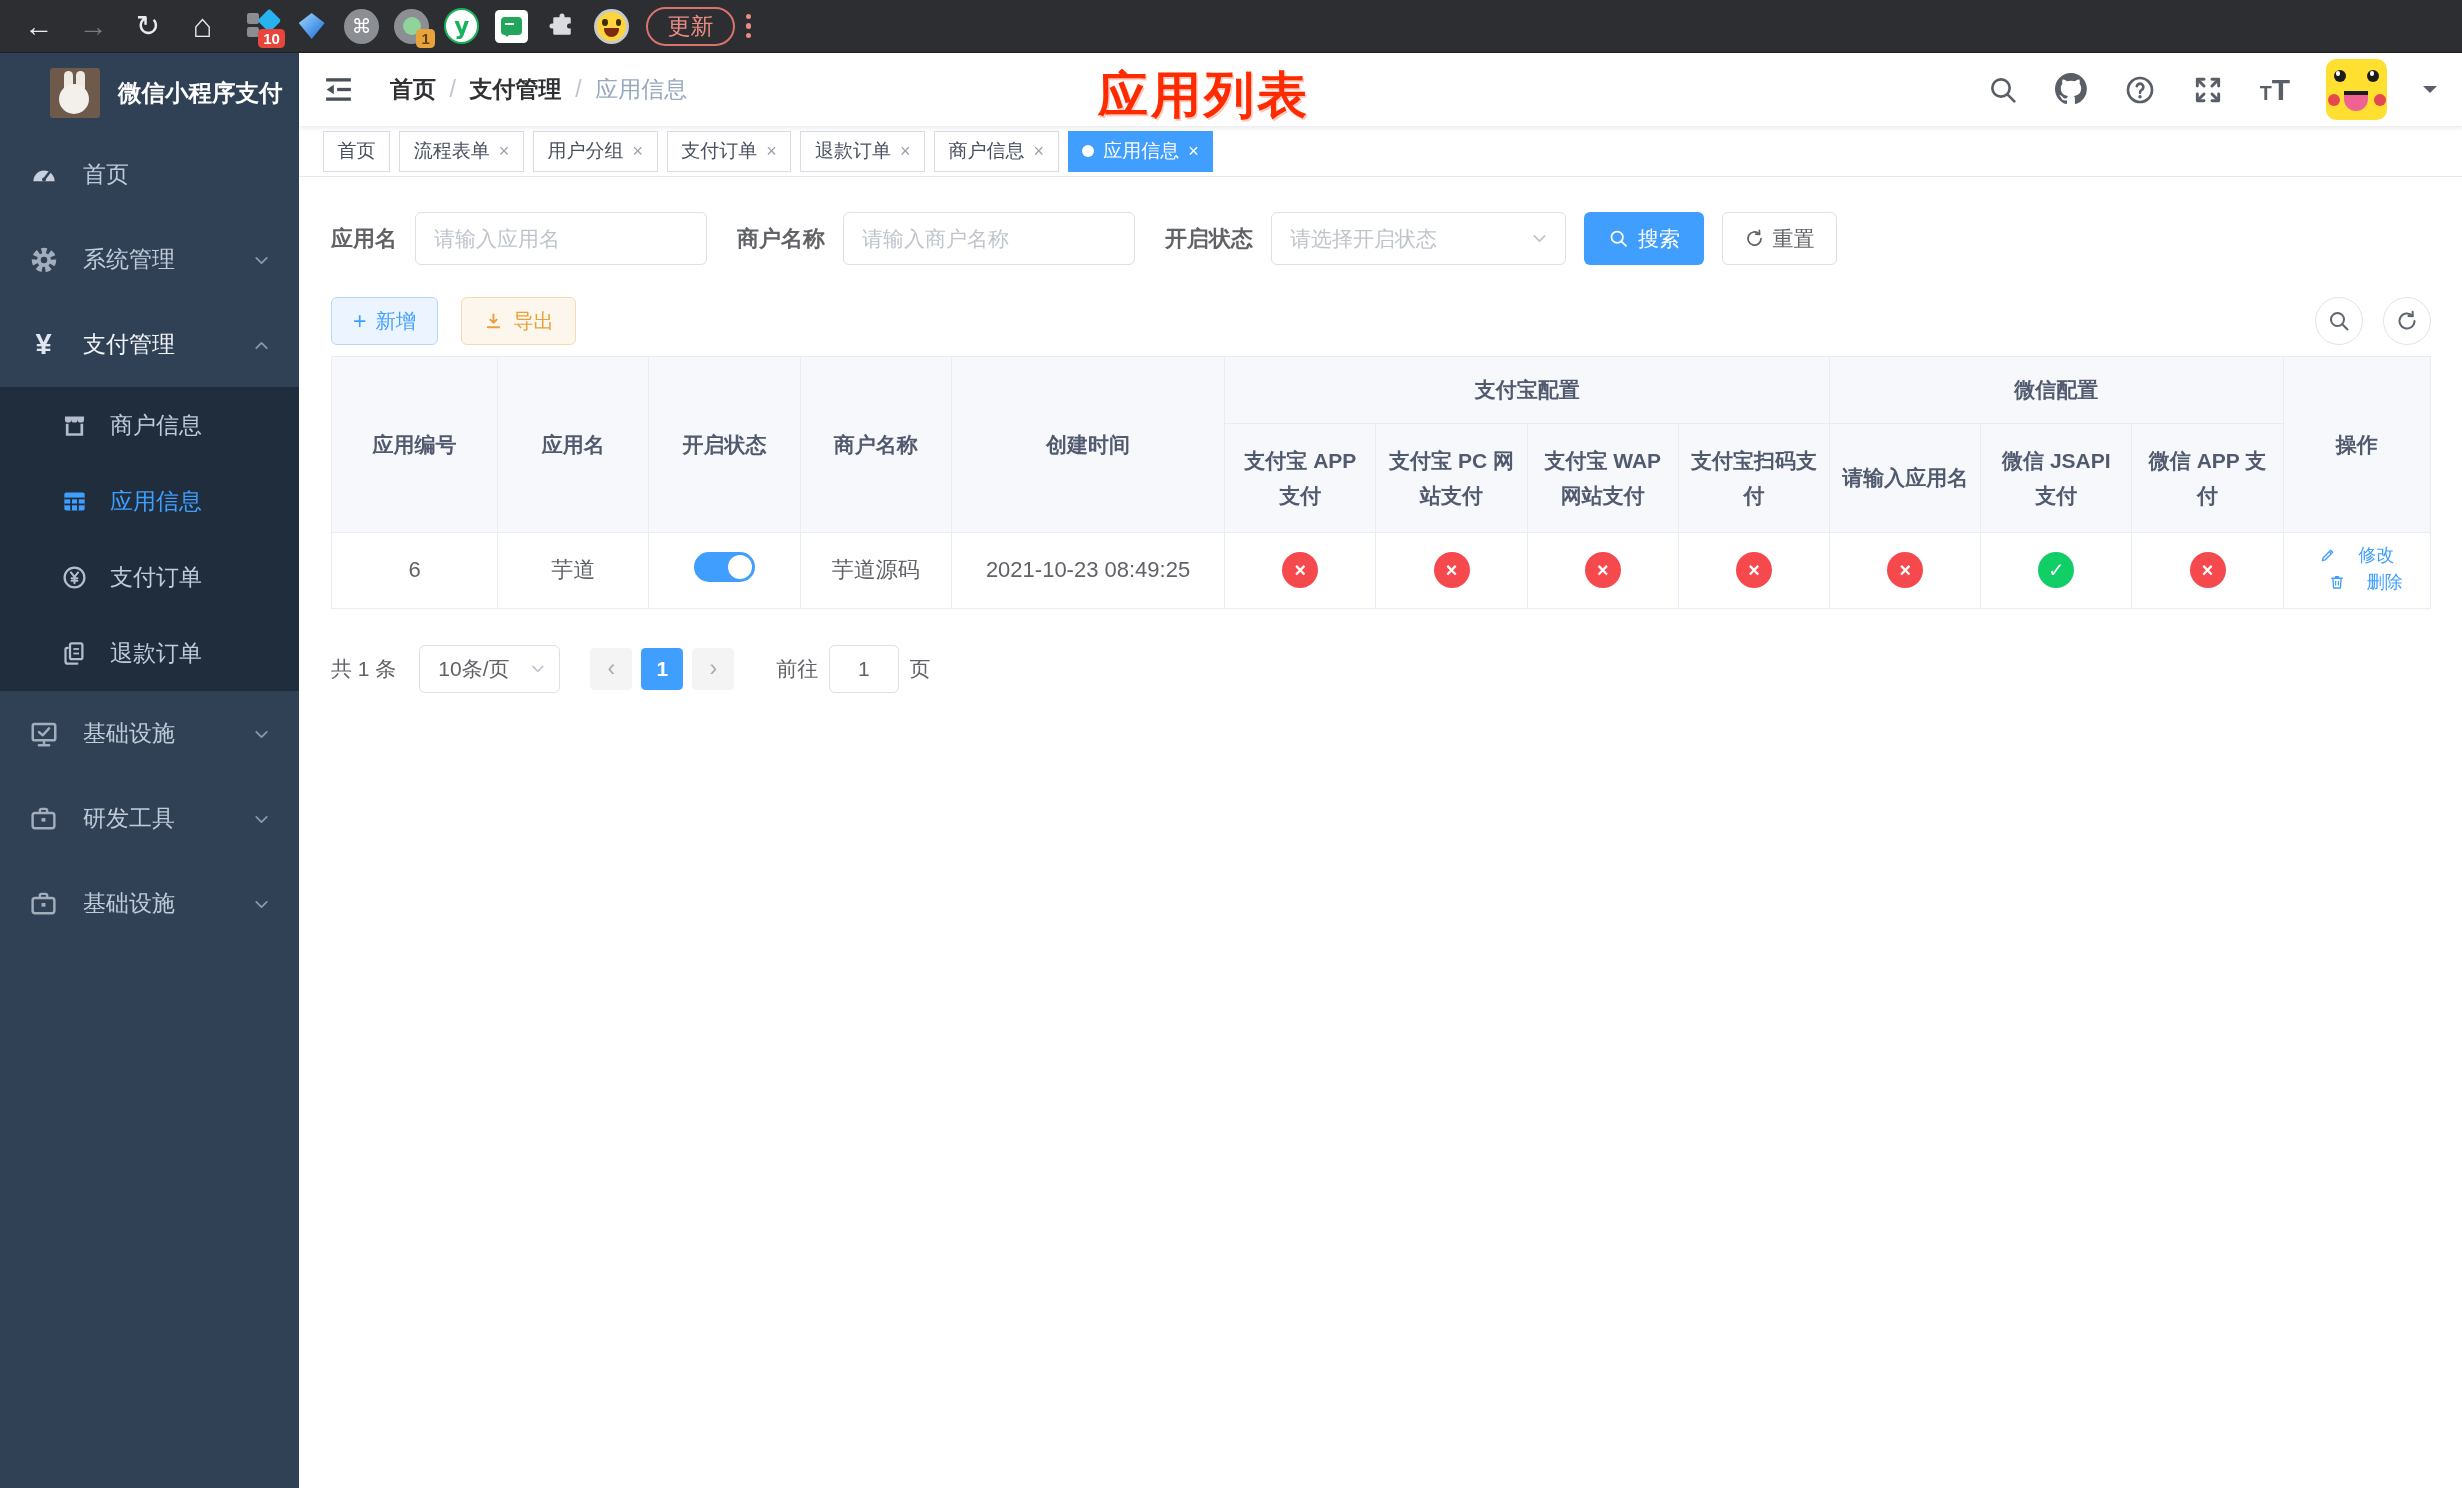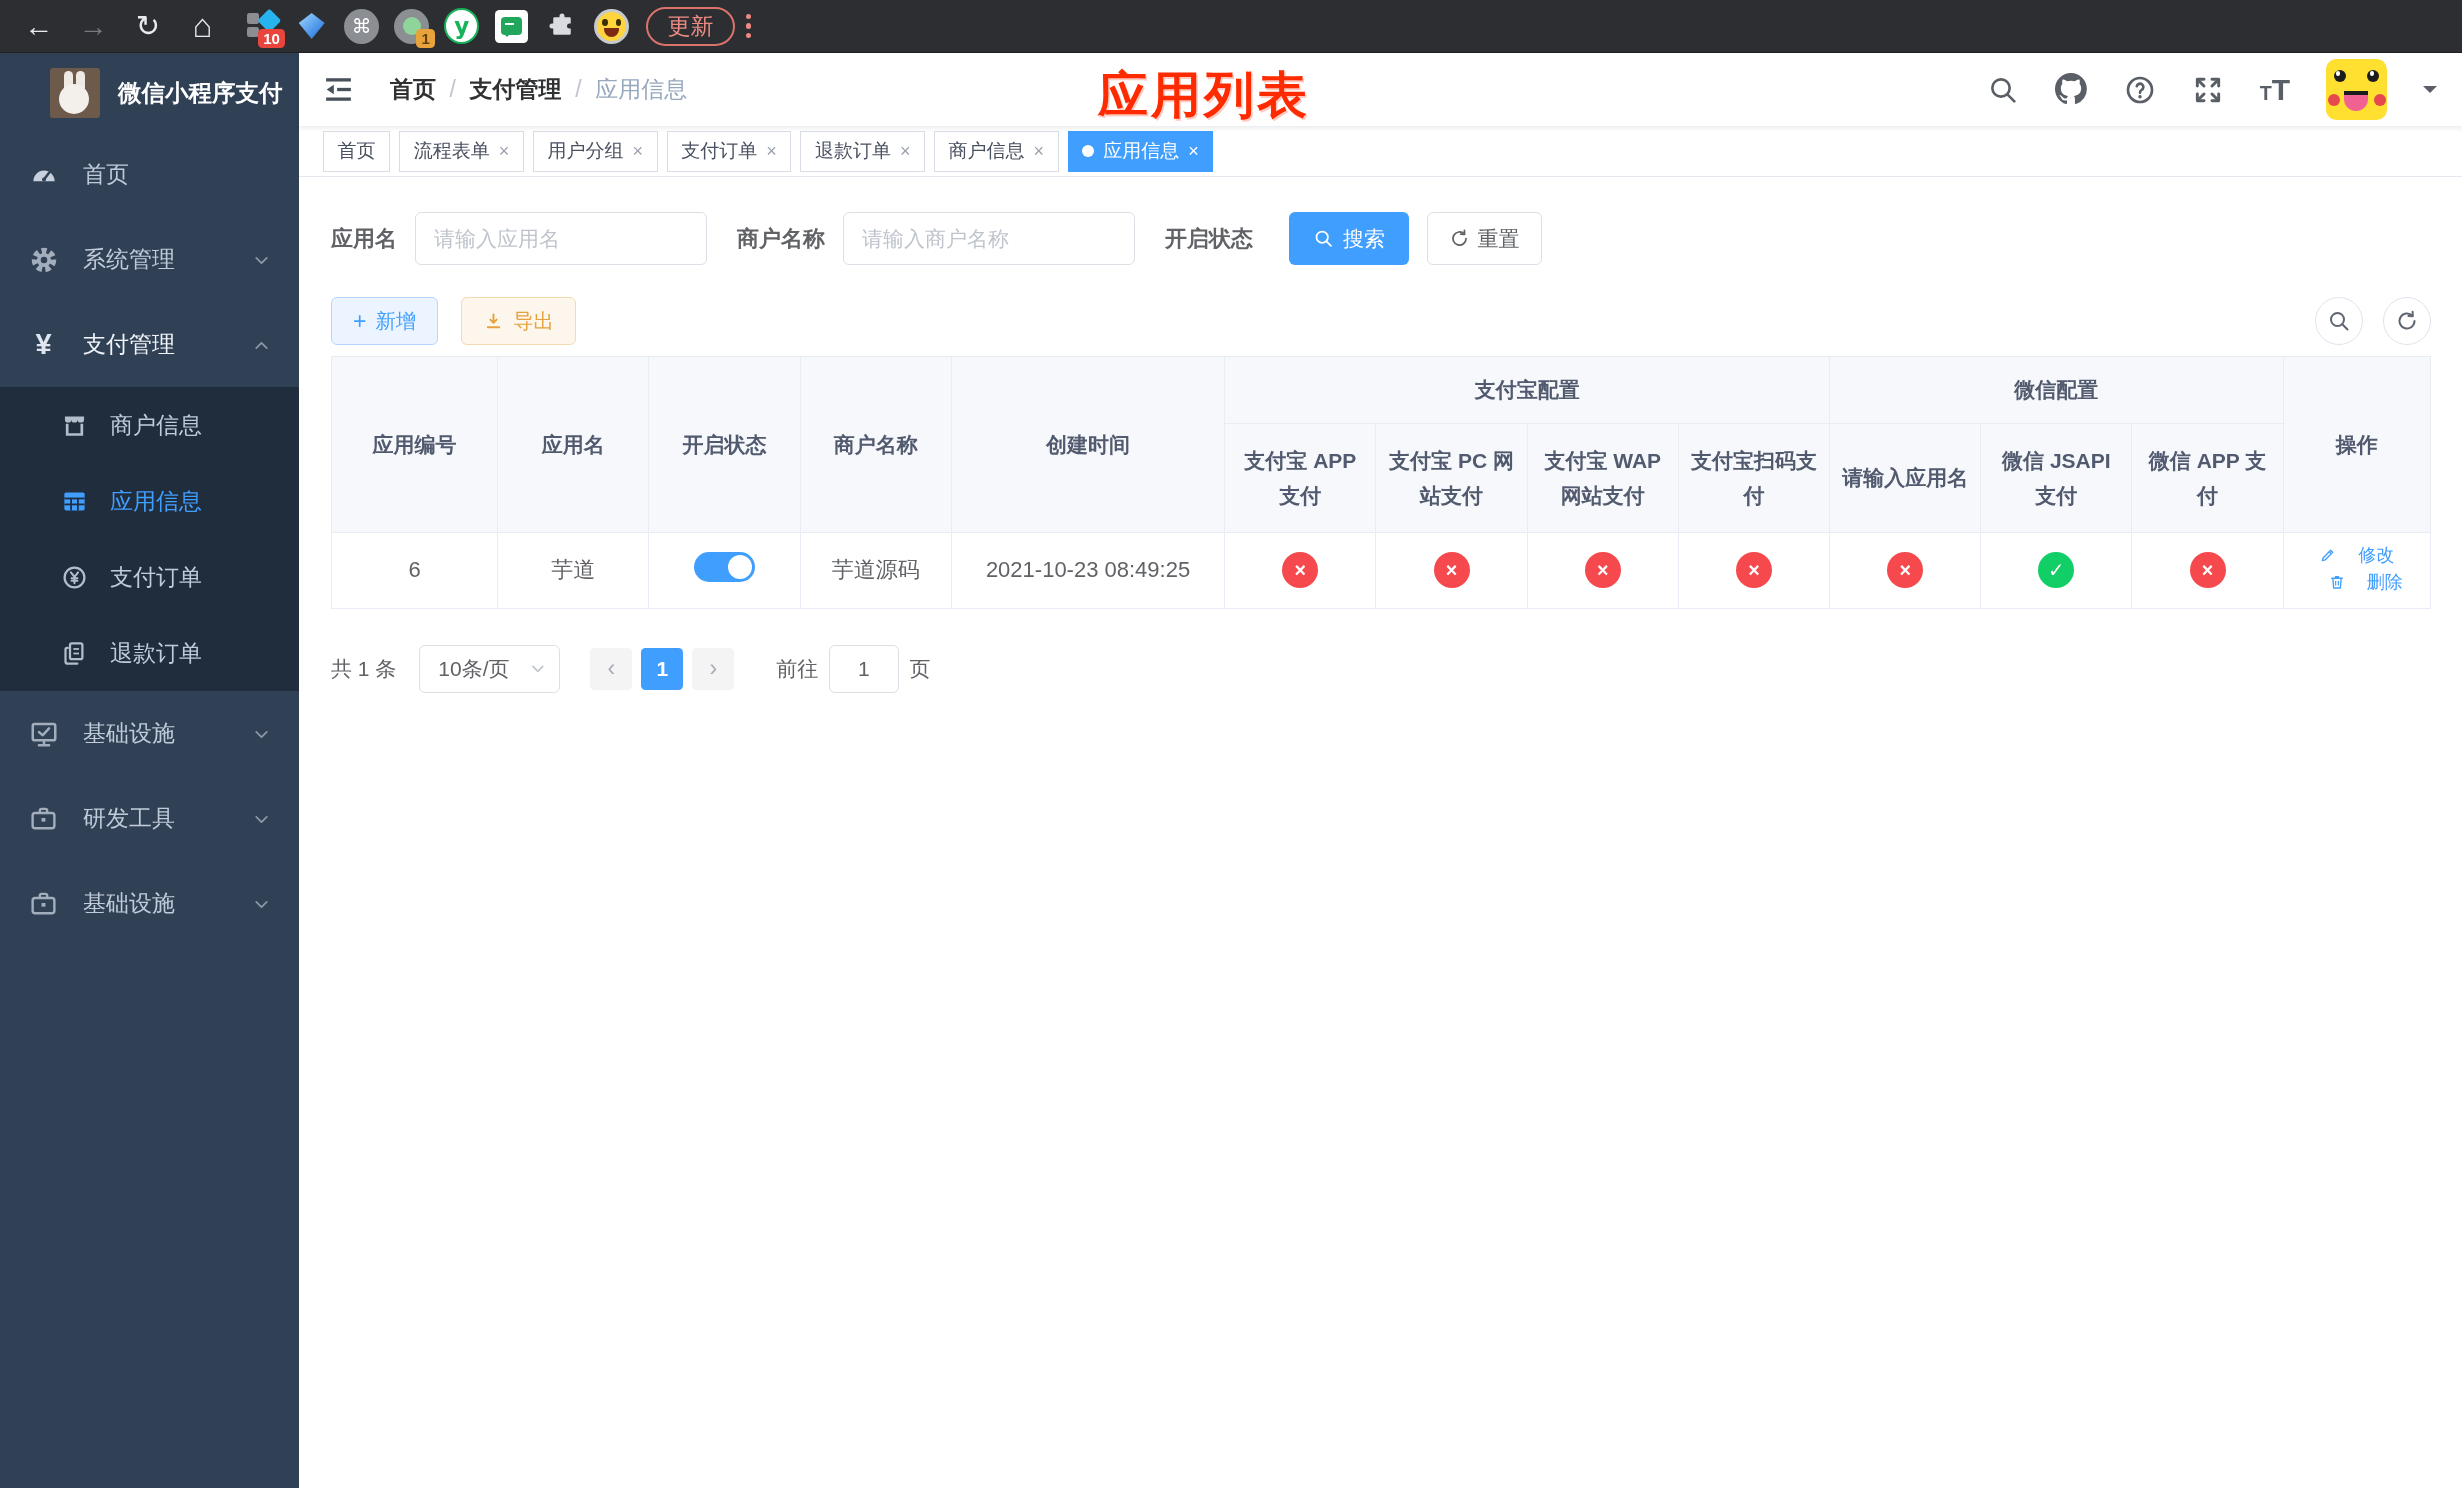--- a/index.html
+++ b/index.html
@@ -517,20 +517,27 @@
     <div class="content">
 
       <div class="filter-row">
         <span class="f-label">应用名</span>
         <input class="f-input" placeholder="请输入应用名" style="">
         <span class="f-gap"></span>
         <span class="f-label">商户名称</span>
         <input class="f-input" placeholder="请输入商户名称" style="">
         <span class="f-gap"></span>
         <span class="f-label">开启状态</span>
+        <span class="f-select">
+          <span>请选择开启状态</span>
+            <span class="spacer"></span>
+          <svg class="ic" width="21" height="21" viewBox="0 0 24 24" style="color:#c0c4cc">
+              <use href="#i-chevron"></use>
+            </svg>
+        </span>
         <span class="btn btn-primary">
           <svg class="ic" width="21" height="21" viewBox="0 0 24 24">
               <use href="#i-search"></use>
             </svg>
           <span>搜索</span>
         </span>
         <span class="btn btn-plain">
           <svg class="ic" width="21" height="21" viewBox="0 0 24 24">
               <use href="#i-refresh"></use>
             </svg>

